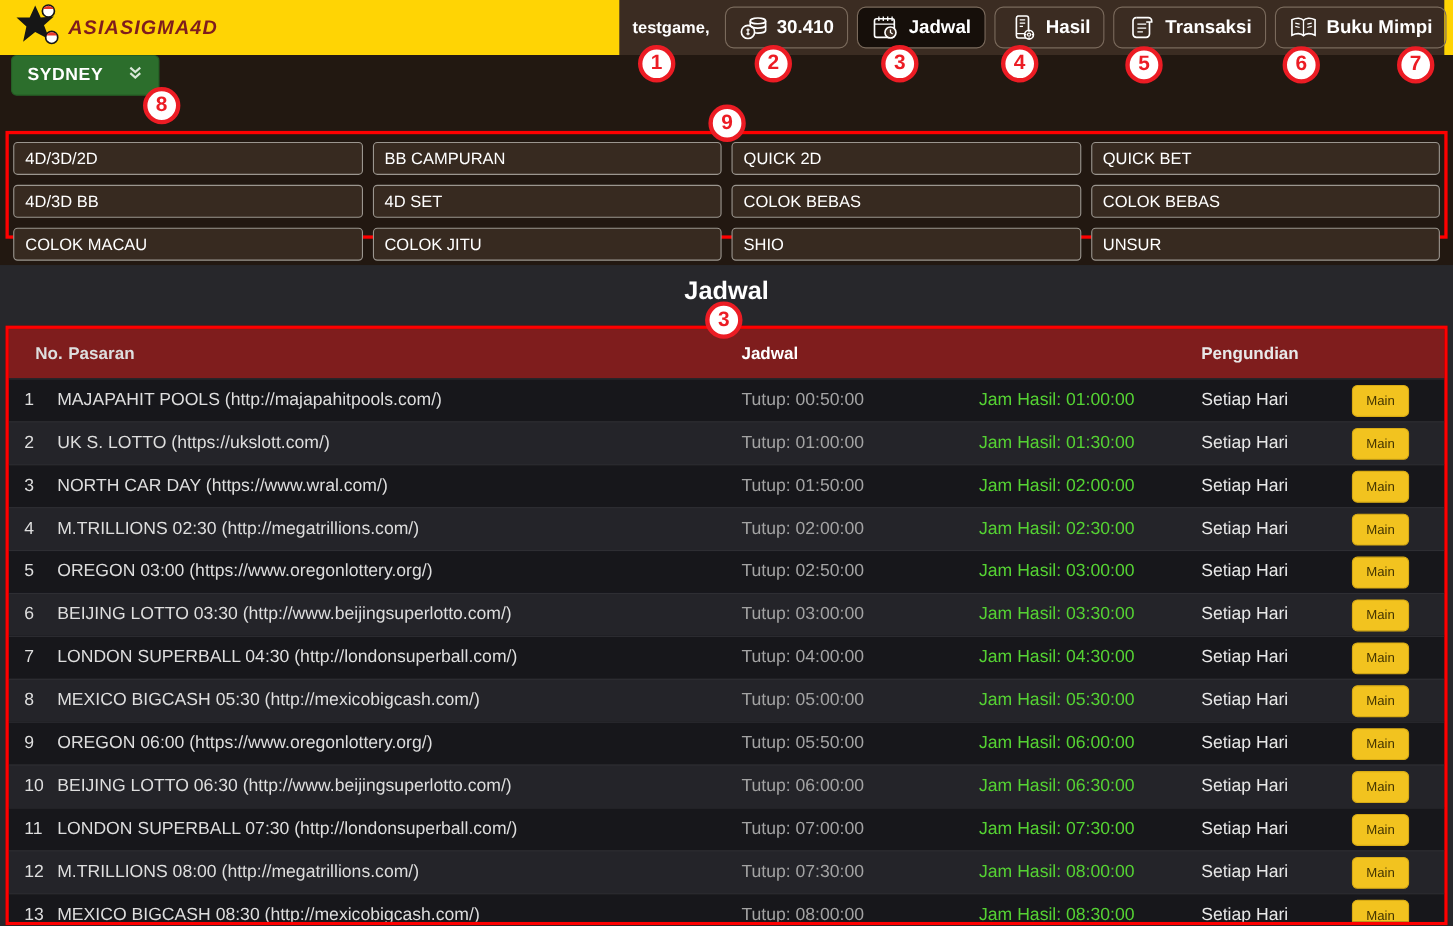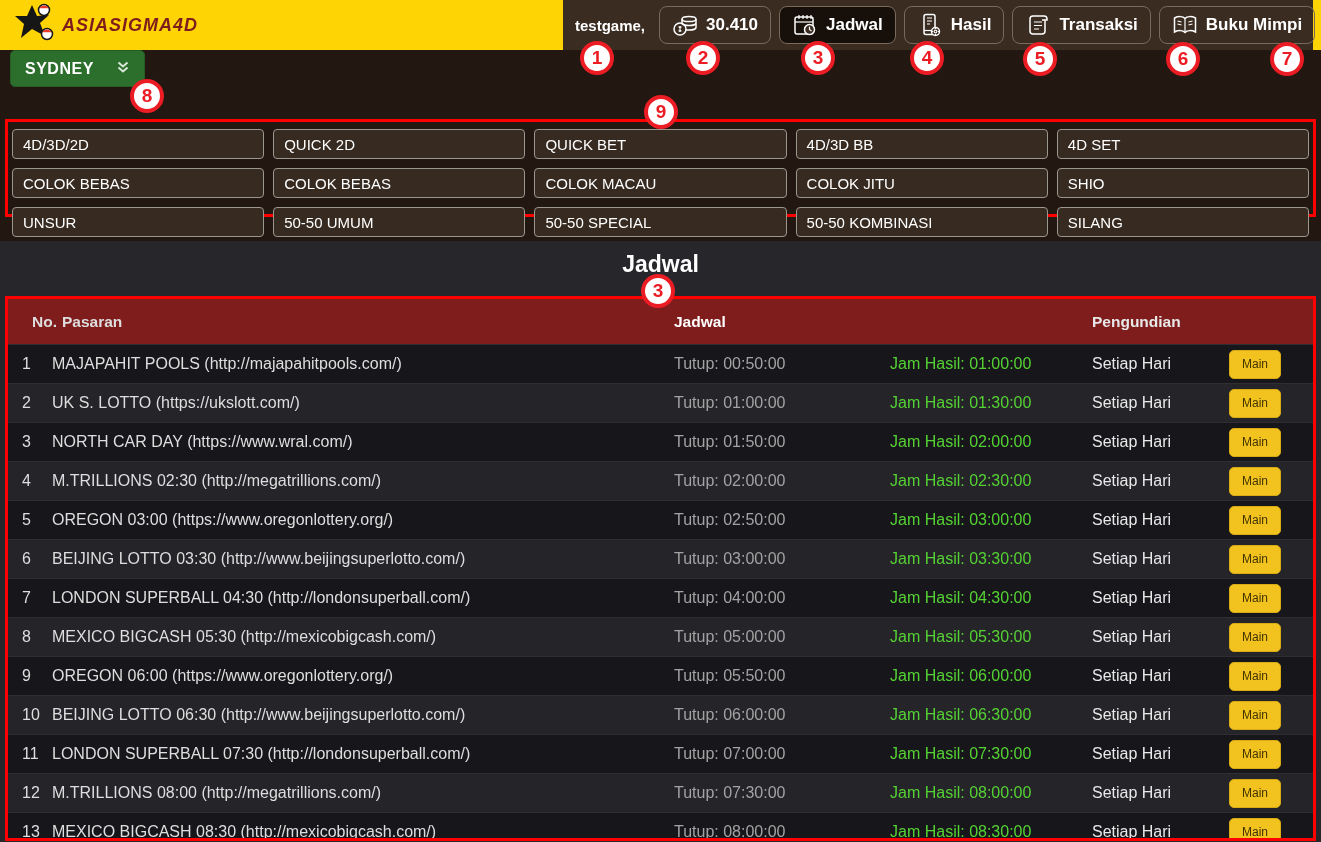--- a/index.html
+++ b/index.html
@@ -19,21 +19,21 @@
   .hbtn.active { background:#160F0A; }
   .hicon { width:26px; height:26px; flex:0 0 auto; }
 
   
   .market-section { position:relative; height:191px; background:#221811; }
   .sydney-btn { position:absolute; left:10px; top:0; width:135px; height:37px; background:#2C6E2C;
                 border:1px solid #255D25; border-radius:5px; color:#fff; font-family:inherit; font-size:16px;
                 font-weight:bold; letter-spacing:.5px; display:flex; align-items:center;
                 justify-content:space-between; padding:0 14px; cursor:pointer; }
   .bet-frame { position:absolute; left:5px; right:5px; top:69px; height:98px; border:3px solid #FF0000;
-               padding:7px 4px; display:grid; grid-template-columns:repeat(5,1fr); gap:9px; }
+               padding:7px 4px; display:grid; grid-template-columns:repeat(4,1fr); gap:9px; }
   .bet-btn { height:30px; background:#372A20; border:1px solid #9B968F; border-radius:4px; color:#FFF;
              font-size:15px; display:flex; align-items:center; padding-left:10px; cursor:pointer;
              white-space:nowrap; overflow:hidden; }
 
   
   .schedule-section { position:relative; height:601px; background:#27272B; }
   .schedule-title { text-align:center; color:#fff; font-size:23px; font-weight:bold; padding-top:10px; }
   .table-frame { position:absolute; left:5px; right:5px; top:55px; bottom:1px; border:3px solid #FF0000;
                  overflow:hidden; background:#17171B; }
   .thead { display:flex; align-items:center; height:45px; background:#7f1d1d; color:#fff;
@@ -150,20 +150,21 @@
     <span>SYDNEY</span>
     <span>
       <svg width="14" height="14" viewBox="0 0 14 14" fill="none" stroke="#D9E8D9" stroke-width="2">
         <path d="M2.5 2.5 L7 6.5 L11.5 2.5"></path>
         <path d="M2.5 7.5 L7 11.5 L11.5 7.5"></path>
       </svg>
     </span>
   </button>
   <div class="bet-frame">
       <div class="bet-btn">4D/3D/2D</div>
+      <div class="bet-btn">BB CAMPURAN</div>
       <div class="bet-btn">QUICK 2D</div>
       <div class="bet-btn">QUICK BET</div>
       <div class="bet-btn">4D/3D BB</div>
       <div class="bet-btn">4D SET</div>
       <div class="bet-btn">COLOK BEBAS</div>
       <div class="bet-btn">COLOK BEBAS</div>
       <div class="bet-btn">COLOK MACAU</div>
       <div class="bet-btn">COLOK JITU</div>
       <div class="bet-btn">SHIO</div>
       <div class="bet-btn">UNSUR</div>

